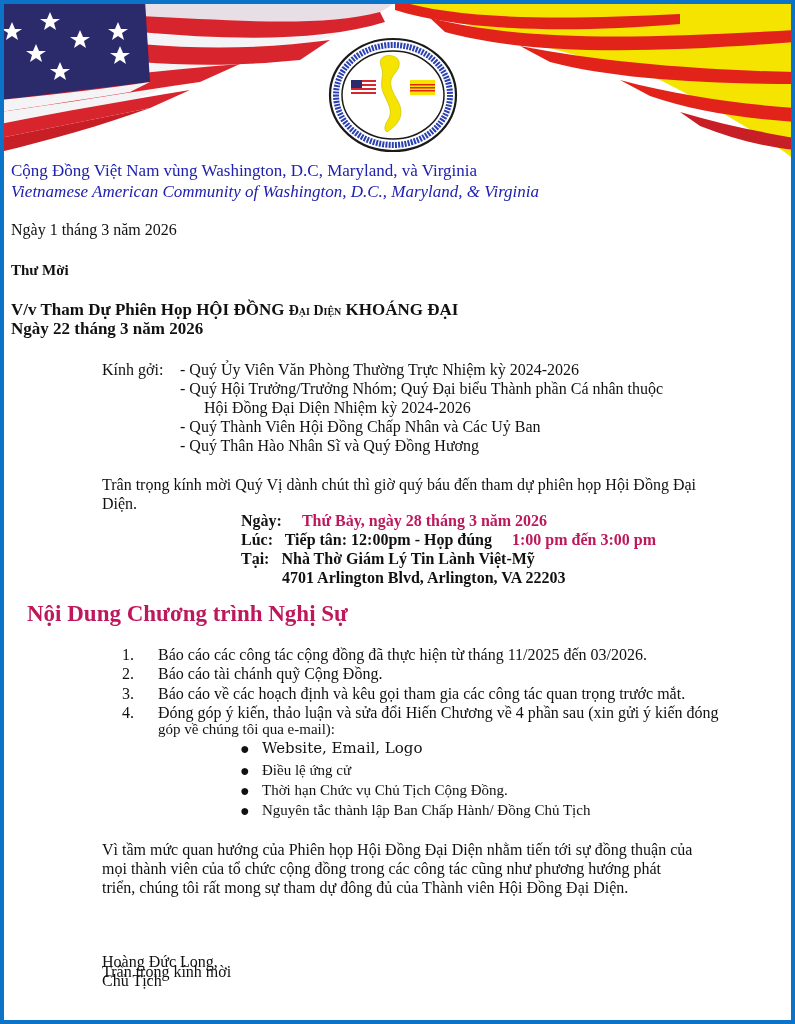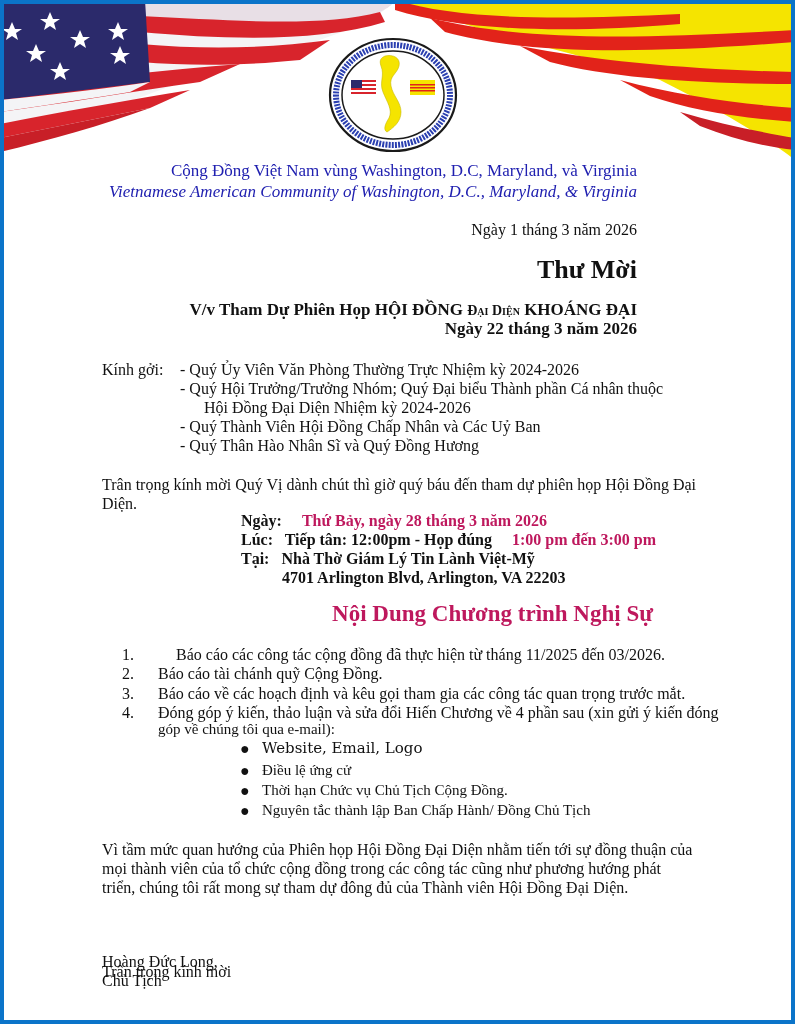--- a/index.html
+++ b/index.html
@@ -1,21 +1,21 @@
 <!DOCTYPE html>
 <html><head>
 <meta charset="utf-8">
 <style>
   html, body { margin:0; padding:0; }
   body { width:795px; height:1024px; background:#fff; position:relative; overflow:hidden; font-family:"Liberation Serif", serif; color:#111; }
   .frame { position:absolute; left:0; top:0; width:795px; height:1024px; box-sizing:border-box; border:4px solid #0b74c9; border-top-width:4px; pointer-events:none; z-index:10; }
   .banner { position:absolute; left:0; top:0; width:795px; height:160px; overflow:hidden; }
   .seal { position:absolute; left:327px; top:36px; width:132px; height:118px; }
   .t { position:absolute; white-space:nowrap; font-size:16px; line-height:19px; }
-  .c { left:0; width:637px; text-align:right; }
+  .c { left:11px; width:637px; text-align:left; }
   .blue { color:#2020b0; }
   .red { color:#be185d;margin-left:16px; }
   .b { font-weight:bold; }
   .i { font-style:italic; }
   .sc { font-variant:small-caps; }
 </style>
 </head>
 <body>
 
 <div class="frame"></div>
@@ -73,21 +73,21 @@
       <rect x="83" y="51" width="25" height="1.5" fill="#e2231a"></rect>
       <rect x="83" y="54" width="25" height="1.5" fill="#e2231a"></rect>
     </g>
   </svg>
 </div>
 
 <div class="t c blue" style="top:161px;font-size:17px;">Cộng Đồng Việt Nam vùng Washington, D.C, Maryland, và Virginia</div>
 <div class="t c blue i" style="top:182px;font-size:17px;font-style:italic;">Vietnamese American Community of Washington, D.C., Maryland, &amp; Virginia</div>
 <div class="t c" style="top:220px;">Ngày 1 tháng 3 năm 2026</div>
 
-<div class="t c b" style="top:258px;font-size:26px;line-height:24px;">Thư Mời</div>
+<div class="t c b" style="top:258px;font-size:15px;line-height:24px;">Thư Mời</div>
 <div class="t c b" style="top:300px;font-size:17px;">
   <span>V/v Tham Dự Phiên Họp </span><span>HỘI ĐỒNG </span><span class="sc" style="font-size:14px;">Đại Diện</span><span> KHOÁNG ĐẠI</span>
 </div>
 <div class="t c b" style="top:319px;font-size:17px;">Ngày 22 tháng 3 năm 2026</div>
 
 <div class="t" style="top:360px;left:102px;">Kính gởi:</div>
 <div class="t" style="top:360px;left:180px;">-  Quý Ủy Viên Văn Phòng Thường Trực Nhiệm kỳ 2024-2026</div>
 <div class="t" style="top:379px;left:180px;">-  Quý Hội Trưởng/Trưởng Nhóm; Quý Đại biểu Thành phần Cá nhân thuộc</div>
 <div class="t" style="top:398px;left:204px;">Hội Đồng Đại Diện Nhiệm kỳ 2024-2026</div>
 <div class="t" style="top:417px;left:180px;">-  Quý Thành Viên Hội Đồng Chấp Nhân và Các Uỷ Ban</div>
@@ -98,21 +98,21 @@
 <div class="t b" style="top:511px;left:241px;">
   <span>Ngày: </span><span class="red">Thứ Bảy, ngày 28 tháng 3 năm 2026</span>
 </div>
 <div class="t b" style="top:530px;left:241px;white-space:pre;"><span>Lúc:   Tiếp tân: 12:00pm - Họp đúng </span><span class="red">1:00 pm đến 3:00 pm</span></div>
 <div class="t b" style="top:549px;left:241px;white-space:pre;">Tại:   Nhà Thờ Giám Lý Tin Lành Việt-Mỹ</div>
 <div class="t b" style="top:568px;left:282px;">4701 Arlington Blvd, Arlington, VA 22203</div>
 
 <div class="t c b red" style="top:604px;font-size:23px;">Nội Dung Chương trình Nghị Sự</div>
 
 <div class="t" style="top:645px;left:122px;">1.</div>
-<div class="t" style="top:645px;left:158px;margin-left:18px;">Báo cáo các công tác cộng đồng đã thực hiện từ tháng 11/2025 đến 03/2026.</div>
+<div class="t" style="top:645px;left:158px;">Báo cáo các công tác cộng đồng đã thực hiện từ tháng 11/2025 đến 03/2026.</div>
 <div class="t" style="top:664px;left:122px;">2.</div>
 <div class="t" style="top:664px;left:158px;">Báo cáo tài chánh quỹ Cộng Đồng.</div>
 <div class="t" style="top:684px;left:122px;">3.</div>
 <div class="t" style="top:684px;left:158px;">Báo cáo về các hoạch định và kêu gọi tham gia các công tác quan trọng trước mắt.</div>
 <div class="t" style="top:703px;left:122px;">4.</div>
 <div class="t" style="top:703px;left:158px;">Đóng góp ý kiến, thảo luận và sửa đổi Hiến Chương về 4 phần sau (xin gửi ý kiến đóng</div>
 <div class="t" style="top:720px;left:158px;font-size:15px;">góp về chúng tôi qua e-mail):</div>
 
 <div class="t" style="top:739px;left:240px;">●</div>
 <div class="t" style="top:739px;left:262px;font-family:'DejaVu Serif',serif;font-size:15px;">Website, Email, Logo</div>

